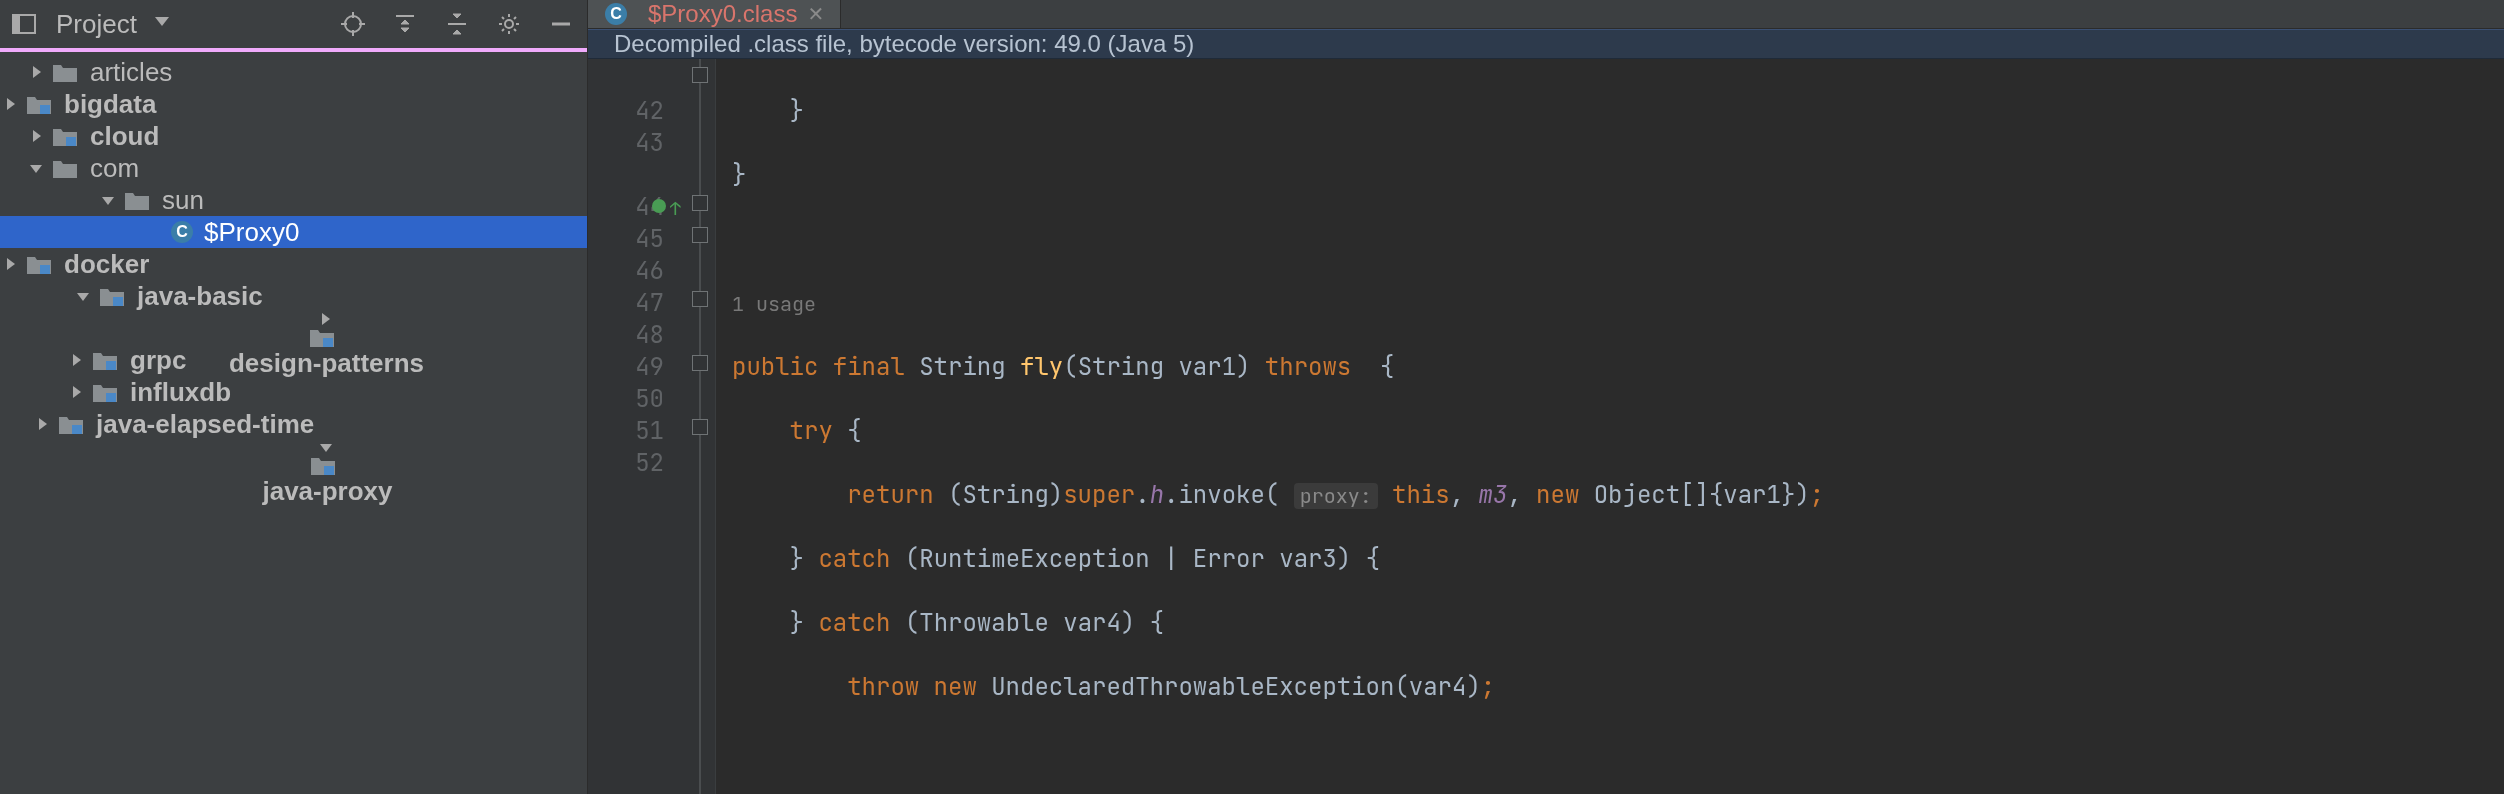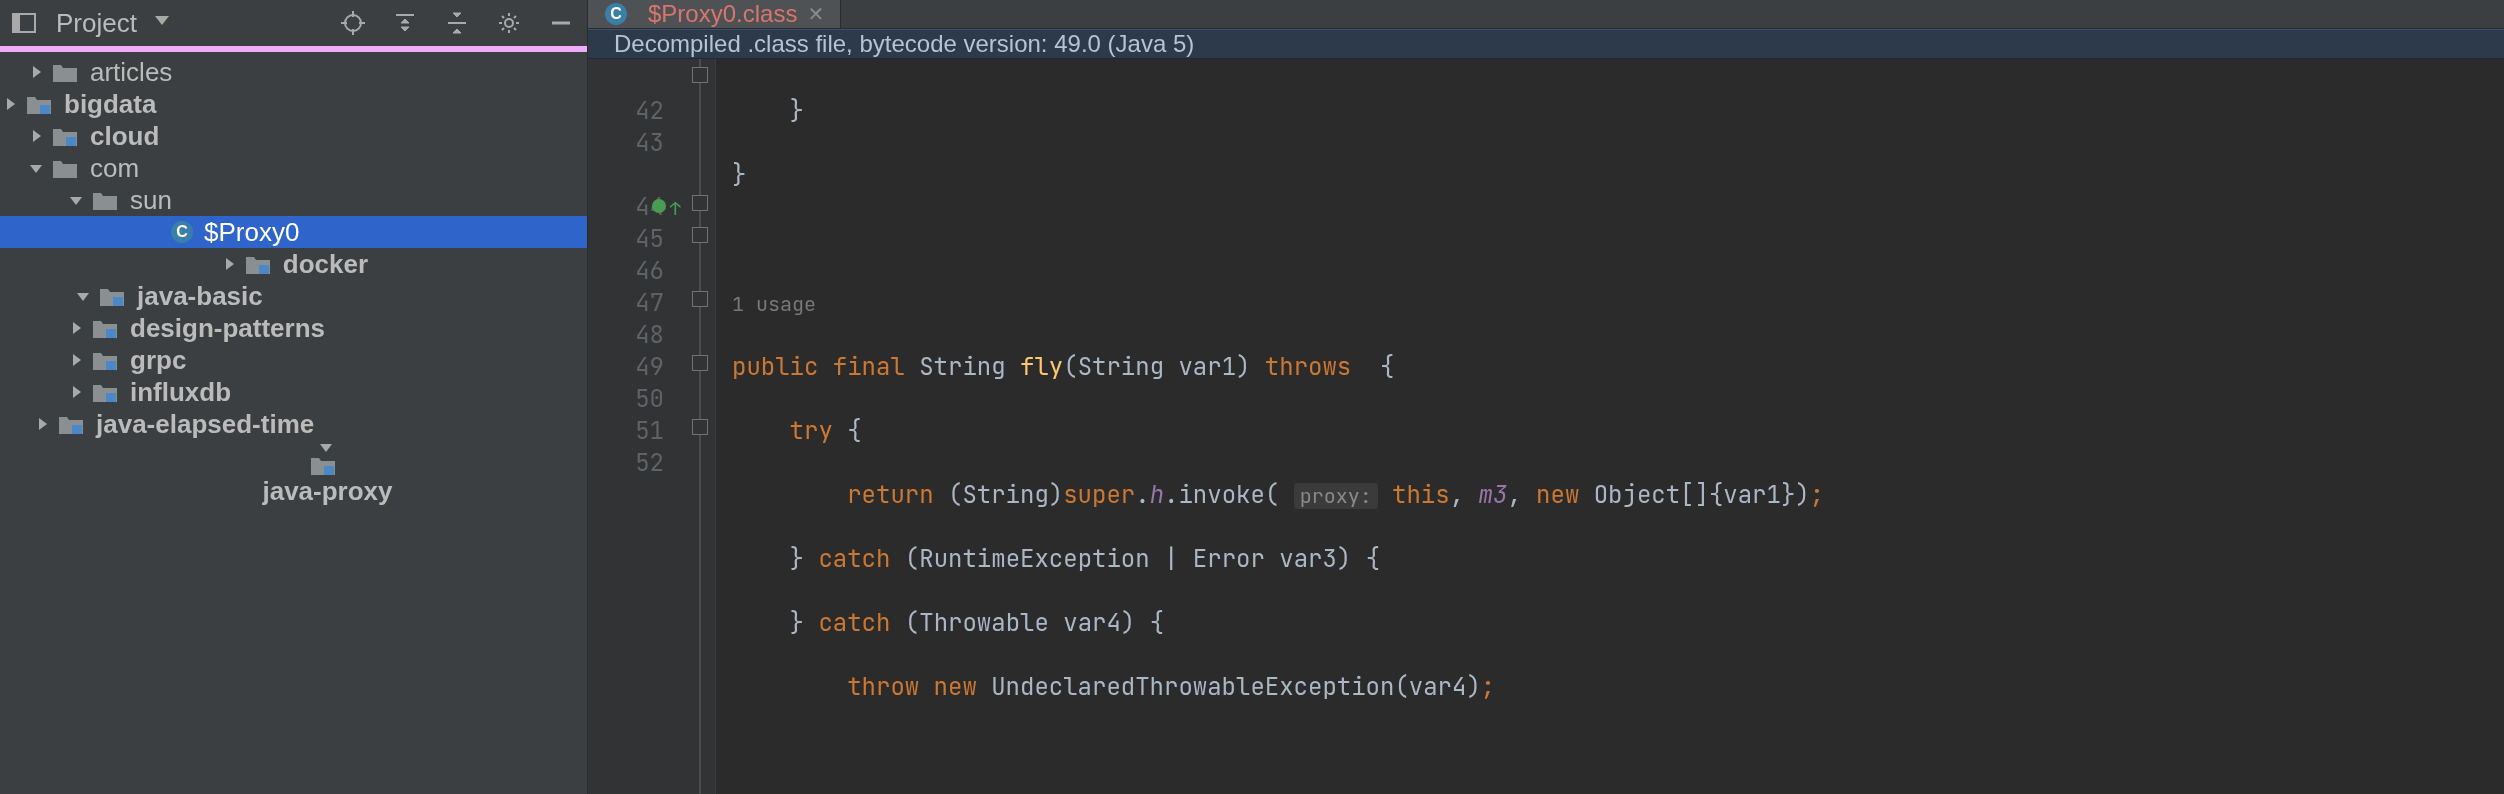--- a/index.html
+++ b/index.html
@@ -23,21 +23,21 @@
     background: #3c3f41;
     border-right: 1px solid #2b2b2b;
     display: flex;
     flex-direction: column;
   }
   .sidebar-header {
     height: 52px;
     display: flex;
     align-items: center;
     padding: 0 12px;
-    border-bottom: 6px solid #f0abfc;
+    border-bottom: 4px solid #f0abfc;
   }
   .sidebar-title-wrap {
     display: flex;
     align-items: center;
     gap: 10px;
     flex: 0 0 auto;
   }
   .sidebar-title {
     font-size: 26px;
     color: #bbbbbb;
@@ -312,21 +312,21 @@
               <path d="M1 4 L13 4 L7 12 Z"></path>
             </svg>
           </span>
           <span class="folder-icon">
             <svg viewBox="0 0 26 22">
               <path d="M1 4 L9 4 L11 7 L25 7 L25 21 L1 21 Z" fill="#8a8f92"></path>
             </svg>
           </span>
           <span class="tree-label">com</span>
         </div>
-        <div class="tree-row" style="padding-left: 66px;">
+        <div class="tree-row" style="padding-left: 98px;">
           <span class="tw">
             <svg viewBox="0 0 14 14">
               <path d="M1 4 L13 4 L7 12 Z"></path>
             </svg>
           </span>
           <span class="folder-icon">
             <svg viewBox="0 0 26 22">
               <path d="M1 4 L9 4 L11 7 L25 7 L25 21 L1 21 Z" fill="#8a8f92"></path>
             </svg>
           </span>
@@ -335,21 +335,21 @@
         <div class="tree-row selected" style="padding-left: 146px;">
           <span class="tw"></span>
           <span class="class-icon">
             <svg viewBox="0 0 24 24">
               <circle cx="12" cy="12" r="11" fill="#3b7ea8"></circle>
               <text x="12" y="17" text-anchor="middle" fill="#fff" font-size="16" font-family="sans-serif" font-weight="bold">C</text>
             </svg>
           </span>
           <span class="tree-label">$Proxy0</span>
         </div>
-        <div class="tree-row" style=" justify-content: center;">
+        <div class="tree-row" style="">
           <span class="tw">
             <svg viewBox="0 0 14 14">
               <path d="M4 1 L12 7 L4 13 Z"></path>
             </svg>
           </span>
           <span class="module-icon">
             <svg viewBox="0 0 26 22">
               <path d="M1 4 L9 4 L11 7 L25 7 L25 21 L1 21 Z" fill="#8a8f92"></path>
               <rect x="14" y="12" width="10" height="9" fill="#4a88c7"></rect>
             </svg>
@@ -363,21 +363,21 @@
             </svg>
           </span>
           <span class="module-icon">
             <svg viewBox="0 0 26 22">
               <path d="M1 4 L9 4 L11 7 L25 7 L25 21 L1 21 Z" fill="#8a8f92"></path>
               <rect x="14" y="12" width="10" height="9" fill="#4a88c7"></rect>
             </svg>
           </span>
           <span class="tree-label bold">java-basic</span>
         </div>
-        <div class="tree-row" style="padding-left: 66px;">
+        <div class="tree-row" style="padding-left: 66px; flex-direction: column;">
           <span class="tw">
             <svg viewBox="0 0 14 14">
               <path d="M4 1 L12 7 L4 13 Z"></path>
             </svg>
           </span>
           <span class="module-icon">
             <svg viewBox="0 0 26 22">
               <path d="M1 4 L9 4 L11 7 L25 7 L25 21 L1 21 Z" fill="#8a8f92"></path>
               <rect x="14" y="12" width="10" height="9" fill="#4a88c7"></rect>
             </svg>

